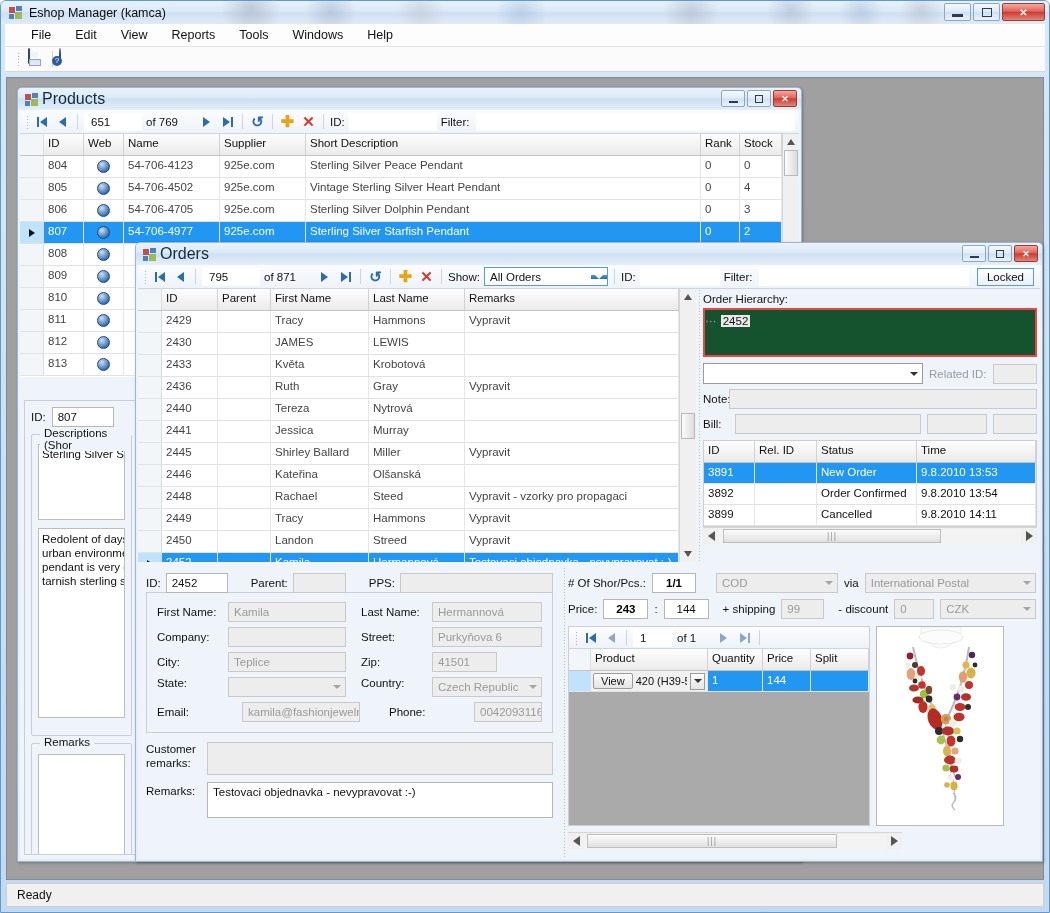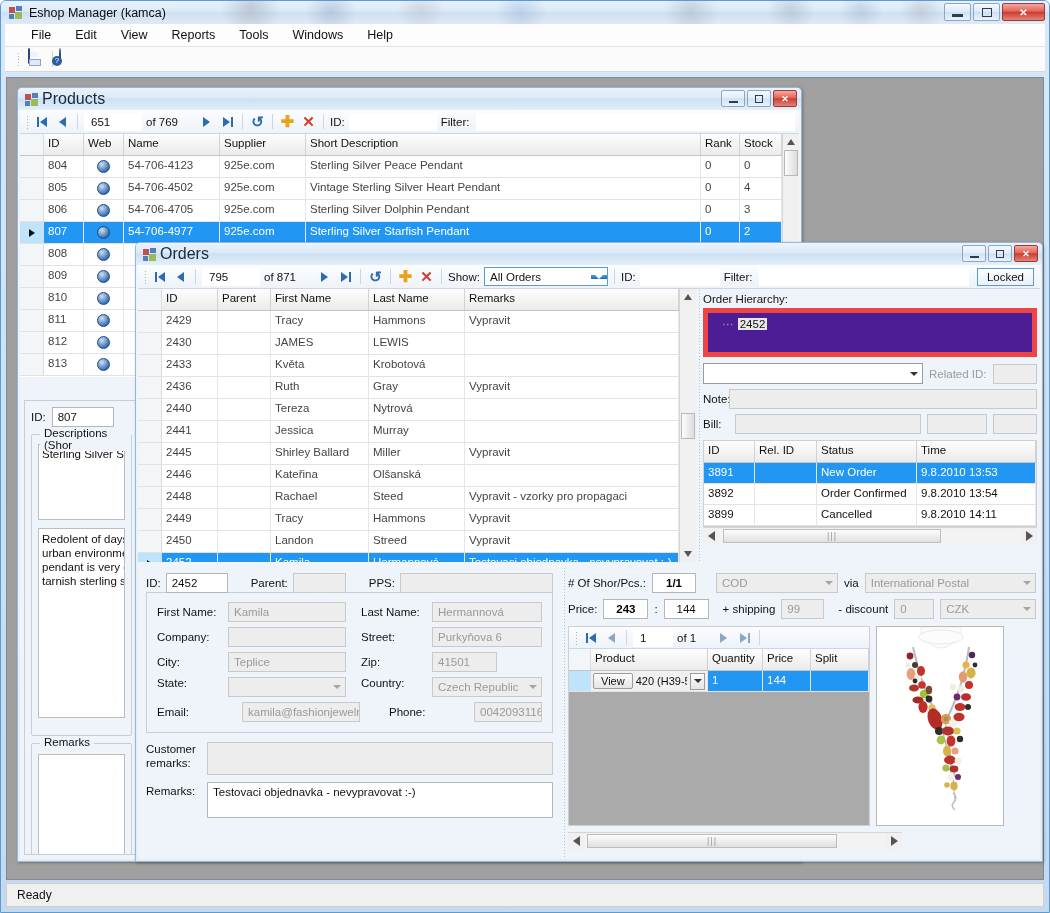--- a/index.html
+++ b/index.html
@@ -727,21 +727,21 @@
             <div style="flex:1"></div>
             <div class="vs-btn">
                 <i class="tri-d"></i>
               </div>
           </div>
 
           <div style="width:7px;background:#eff4fa;background-image:radial-gradient(circle,#b6bfc9 40%,transparent 45%);background-size:3px 3px;background-repeat:repeat-y;background-position:center;"></div>
 
           <div style="flex:1;background:#eff4fa;padding:4px 3px 0 0;overflow:hidden;">
             <div class="flabel" style="margin-bottom:3px;">Order Hierarchy:</div>
-            <div style="background:#4c1d95;border:5px solid #ef4444;height:49px;padding:4px 0 0 14px;font-size:11.5px;color:#111;">
+            <div style="background:#14532d;border:2px solid #ef4444;height:49px;padding:4px 0 0 0;font-size:11.5px;color:#111;">
               <span style="color:#999;letter-spacing:1px;">⋯</span>
               <span style="background:#e8e8e8;padding:0 2px;">2452</span>
             </div>
 
             <div style="display:flex;align-items:center;gap:6px;margin-top:6px;">
               <span class="combo enabled" style="width:220px;height:21px;">
                 <span class="cv"></span>
                 <span class="carr">
                     <i style="border-top-color:#333"></i>
                   </span>

